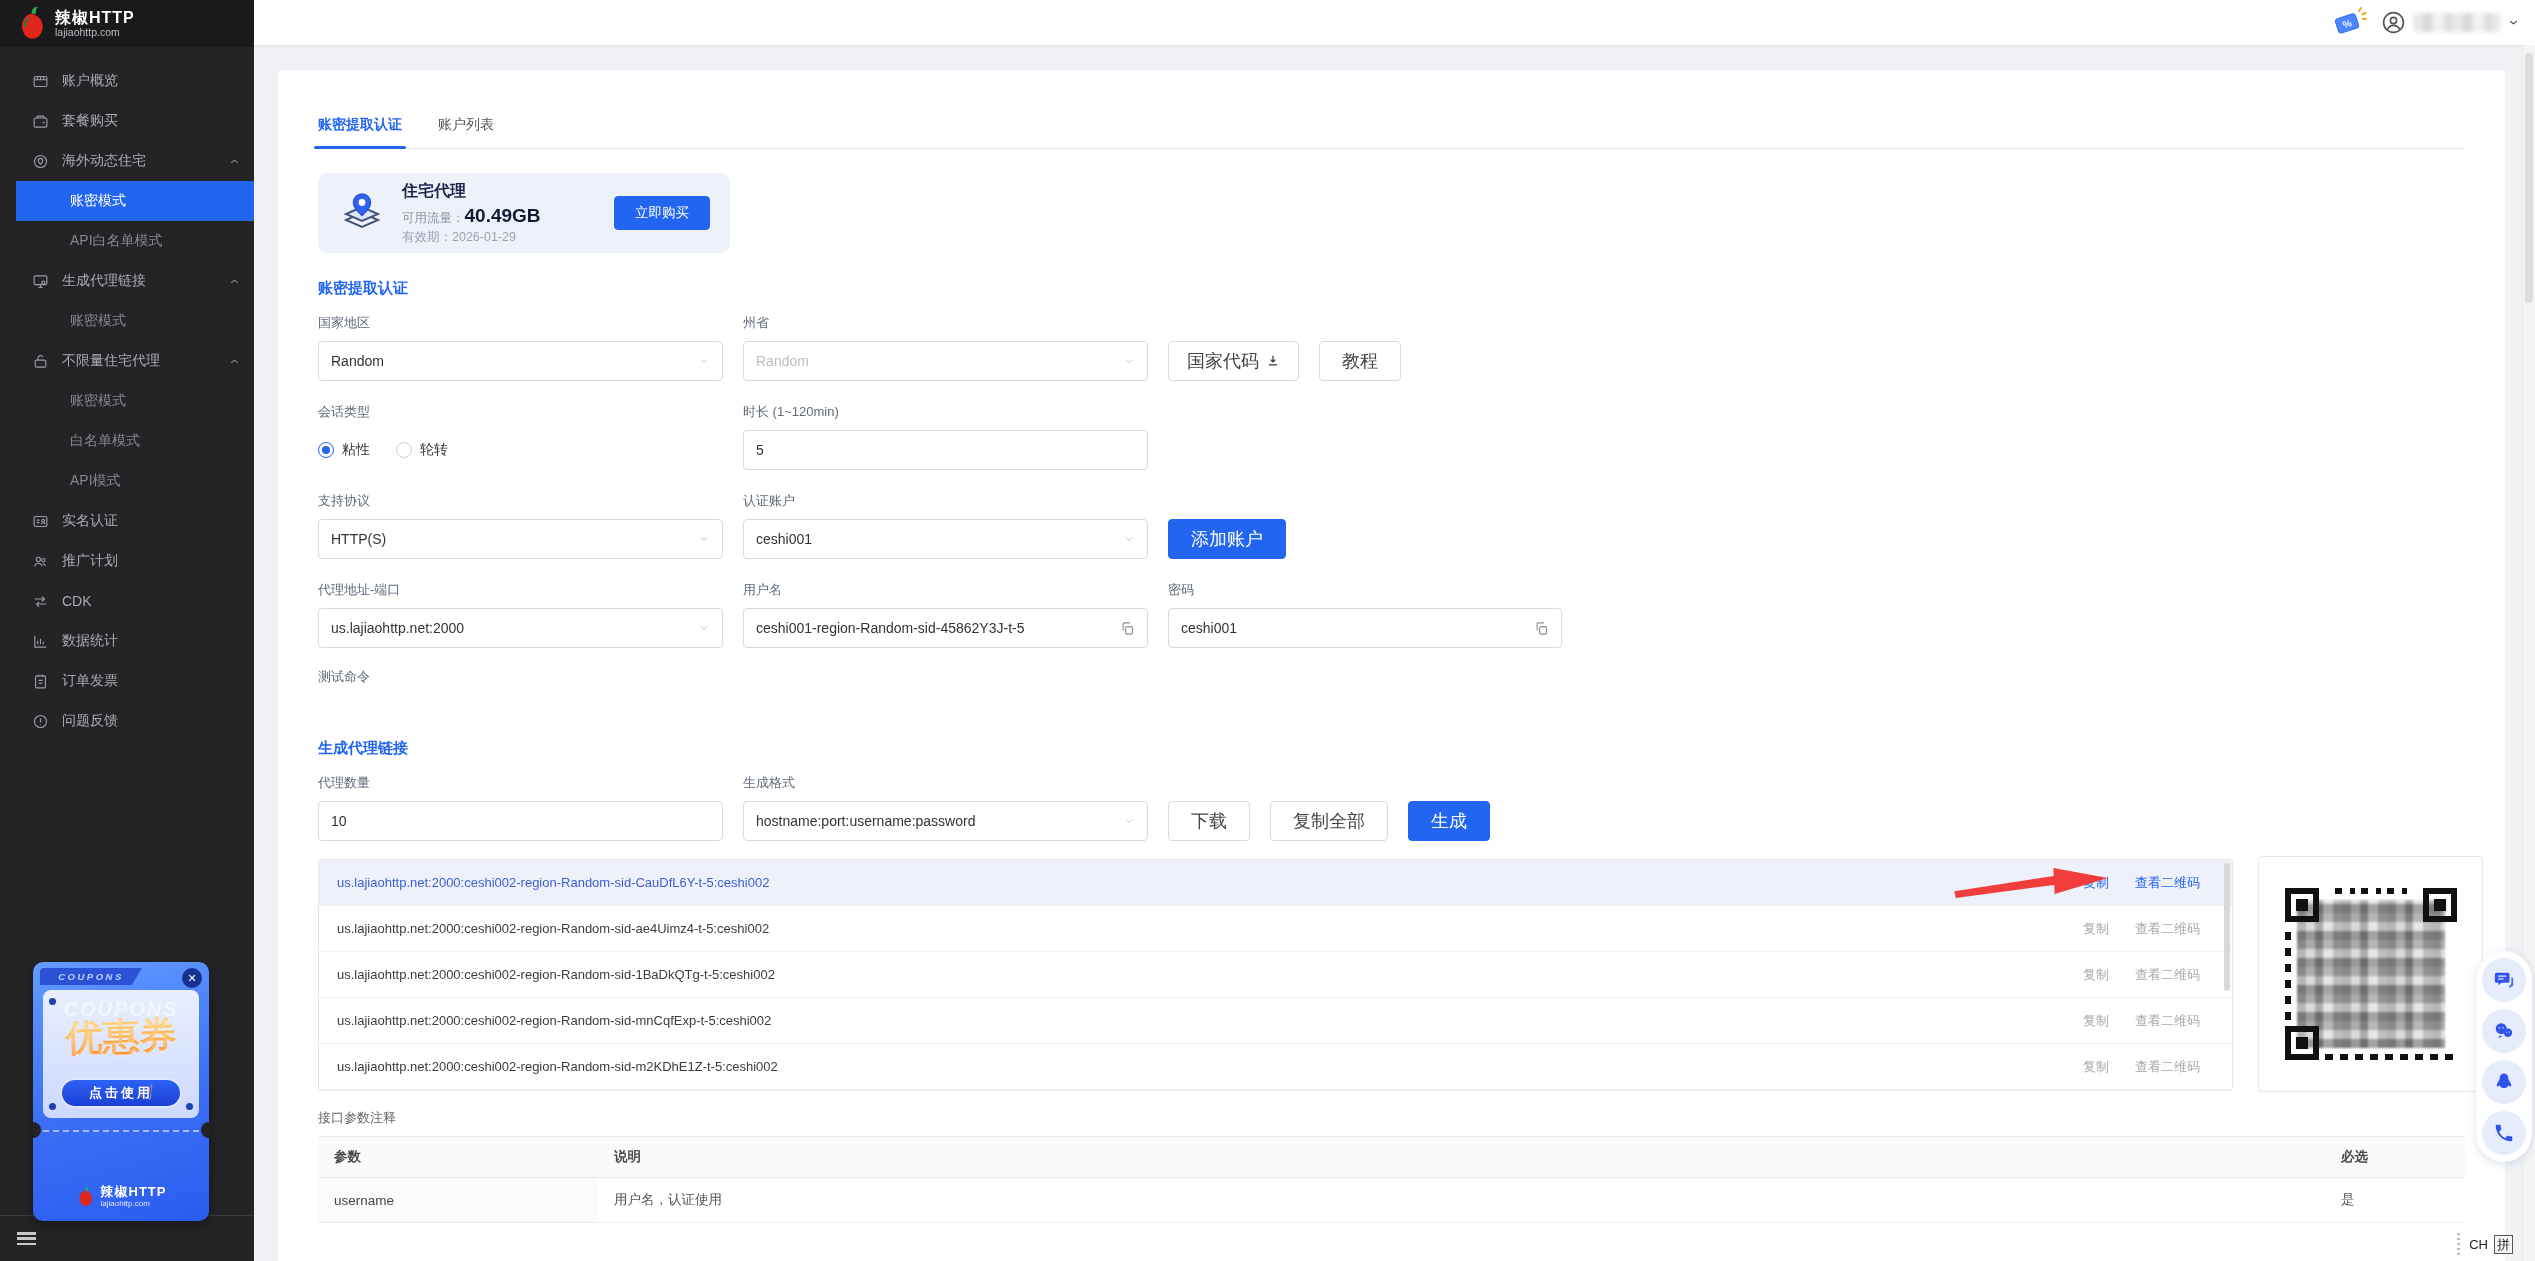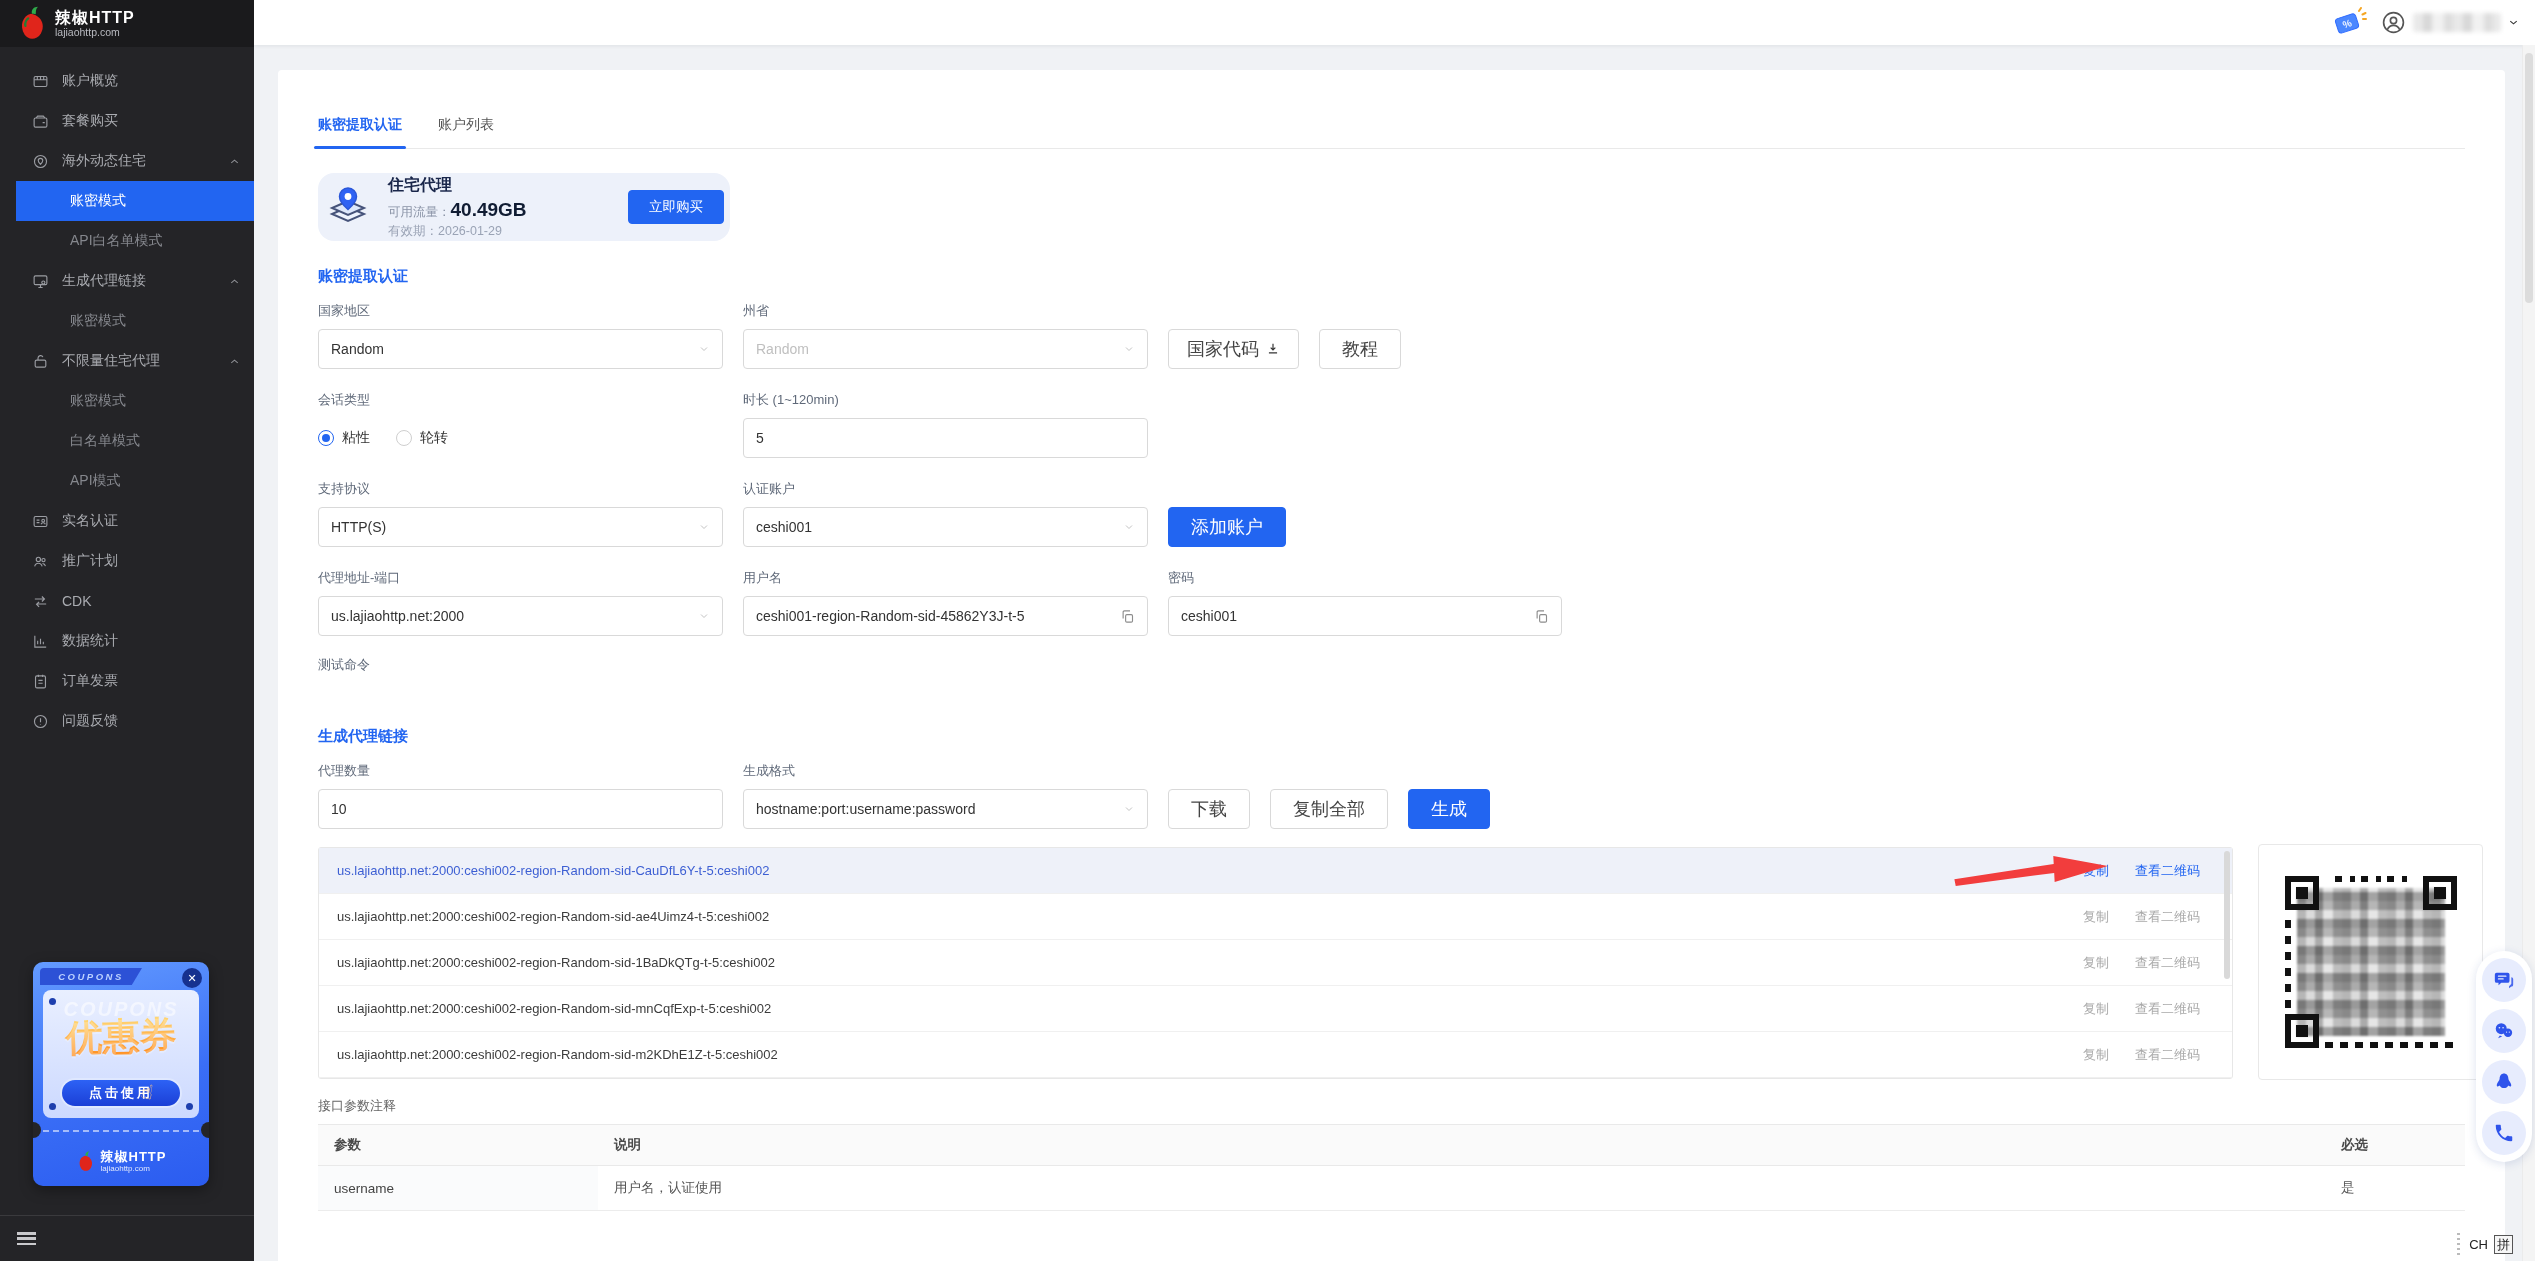--- a/index.html
+++ b/index.html
@@ -33,21 +33,21 @@
 
   
   .content { position:absolute; left:254px; top:45px; right:0; bottom:0; overflow:hidden; }
   .card { background:#fff; margin:25px 30px 0 24px; border-radius:4px; padding:46px 40px 60px 40px; min-height:1400px; }
 
   .tabs { display:flex; gap:36px; border-bottom:1px solid #e9e9e9; }
   .tab { padding-bottom:14px; font-size:14px; color:#555; cursor:pointer; position:relative; }
   .tab.active { color:#2265f1; font-weight:bold; }
   .tab.active:after { content:""; position:absolute; left:-4px; right:-4px; bottom:-1px; height:3px; background:#2265f1; border-radius:2px; }
 
-  .pkg-card { margin-top:24px; width:412px; height:68px; background:#edf1fa; border-radius:16px; display:flex; align-items:center; padding:0 6px; }
+  .pkg-card { margin-top:24px; width:412px; height:80px; background:#edf1fa; border-radius:10px; display:flex; align-items:center; padding:0 20px; }
   .pkg-icon { width:48px; height:48px; margin-right:16px; flex:none; }
   .pkg-info { line-height:1.25; }
   .pkg-title { font-size:16px; font-weight:bold; color:#19264a; margin-bottom:3px; }
   .pkg-line { font-size:12.5px; color:#8a93a6; }
   .pkg-line b { font-size:19px; color:#10腿1c33; color:#101c33; font-weight:bold; }
   .pkg-line.dim { color:#9aa3b5; margin-top:2px; }
   .btn { display:inline-flex; align-items:center; justify-content:center; height:40px; padding:0 22px; border:1px solid #d9d9d9; border-radius:4px; background:#fff; font-size:18px; color:#444; cursor:pointer; white-space:nowrap; }
   .btn-primary { background:#2265f1; border-color:#2265f1; color:#fff; }
   .btn-sm { height:34px; padding:0 20px; font-size:13.5px; }
   .pkg-card .btn-sm { margin-left:auto; }
@@ -104,21 +104,21 @@
   
   .tbl-note { margin-top:18px; font-size:13px; color:#666; }
   table.params { margin-top:9px; width:2147px; border-collapse:collapse; }
   table.params th { background:#fafafa; text-align:left; font-size:13.5px; color:#4a4a4a; font-weight:bold; padding:11px 16px; border-top:1px solid #e9e9e9; border-bottom:1px solid #e9e9e9; }
   table.params td { font-size:13.5px; color:#555; padding:13px 16px; border-bottom:1px solid #ececec; }
   table.params .c1 { width:280px; }
   table.params .c3 { width:140px; }
   table.params td.c1 { background:#fafbfc; color:#444; }
 
   
-  .coupon { position:absolute; left:33px; top:962px; width:176px; height:224px; border-radius:10px; background:linear-gradient(165deg,#639bff 0%,#3a6ef6 55%,#2b5cf0 100%); z-index:40; overflow:hidden; box-shadow:0 4px 14px rgba(0,0,0,.35); }
+  .coupon { position:absolute; left:33px; top:962px; width:176px; height:259px; border-radius:10px; background:linear-gradient(165deg,#639bff 0%,#3a6ef6 55%,#2b5cf0 100%); z-index:40; overflow:hidden; box-shadow:0 4px 14px rgba(0,0,0,.35); }
   .cp-tag { position:absolute; left:7px; top:6px; width:102px; height:17px; background:#2c51d6; color:#bcd2ff; font-size:9.5px; font-weight:bold; letter-spacing:2.5px; font-style:italic; display:flex; align-items:center; justify-content:center; clip-path:polygon(0 0,100% 0,90% 100%,0 100%); border-radius:4px 0 0 0; }
   .cp-close { position:absolute; right:7px; top:6px; width:20px; height:20px; border-radius:50%; background:#16318f; color:#fff; font-size:11px; display:flex; align-items:center; justify-content:center; cursor:pointer; }
   .cp-panel { position:absolute; left:10px; right:10px; top:28px; height:128px; border-radius:8px; background:linear-gradient(180deg,#e9efff 0%,#ccd9ff 100%); overflow:hidden; }
   .cp-panel .dot { position:absolute; width:7px; height:7px; border-radius:50%; background:#1e3fae; }
   .cp-ghost { position:absolute; top:8px; left:0; right:0; text-align:center; font-size:20px; font-weight:bold; font-style:italic; letter-spacing:2px; color:rgba(255,255,255,.55); }
   .cp-title { position:absolute; top:22px; left:0; right:0; text-align:center; font-size:37px; font-weight:900; transform:rotate(-2deg);
     background:linear-gradient(180deg,#ffd977 10%,#ff9022 85%); -webkit-background-clip:text; background-clip:text; color:transparent;
     text-shadow:0 2px 0 rgba(255,255,255,.25); }
   .cp-btn { position:absolute; left:50%; transform:translateX(-50%); bottom:10px; width:122px; height:30px; border-radius:16px; background:linear-gradient(180deg,#2d62f5,#1b3fd6); border:2px solid #dfe8ff; color:#fff; font-size:13px; font-weight:bold; letter-spacing:3px; display:flex; align-items:center; justify-content:center; cursor:pointer; }
   .cp-hand { position:absolute; right:24px; bottom:2px; font-size:20px; color:#ffc58a; transform:rotate(10deg); }

